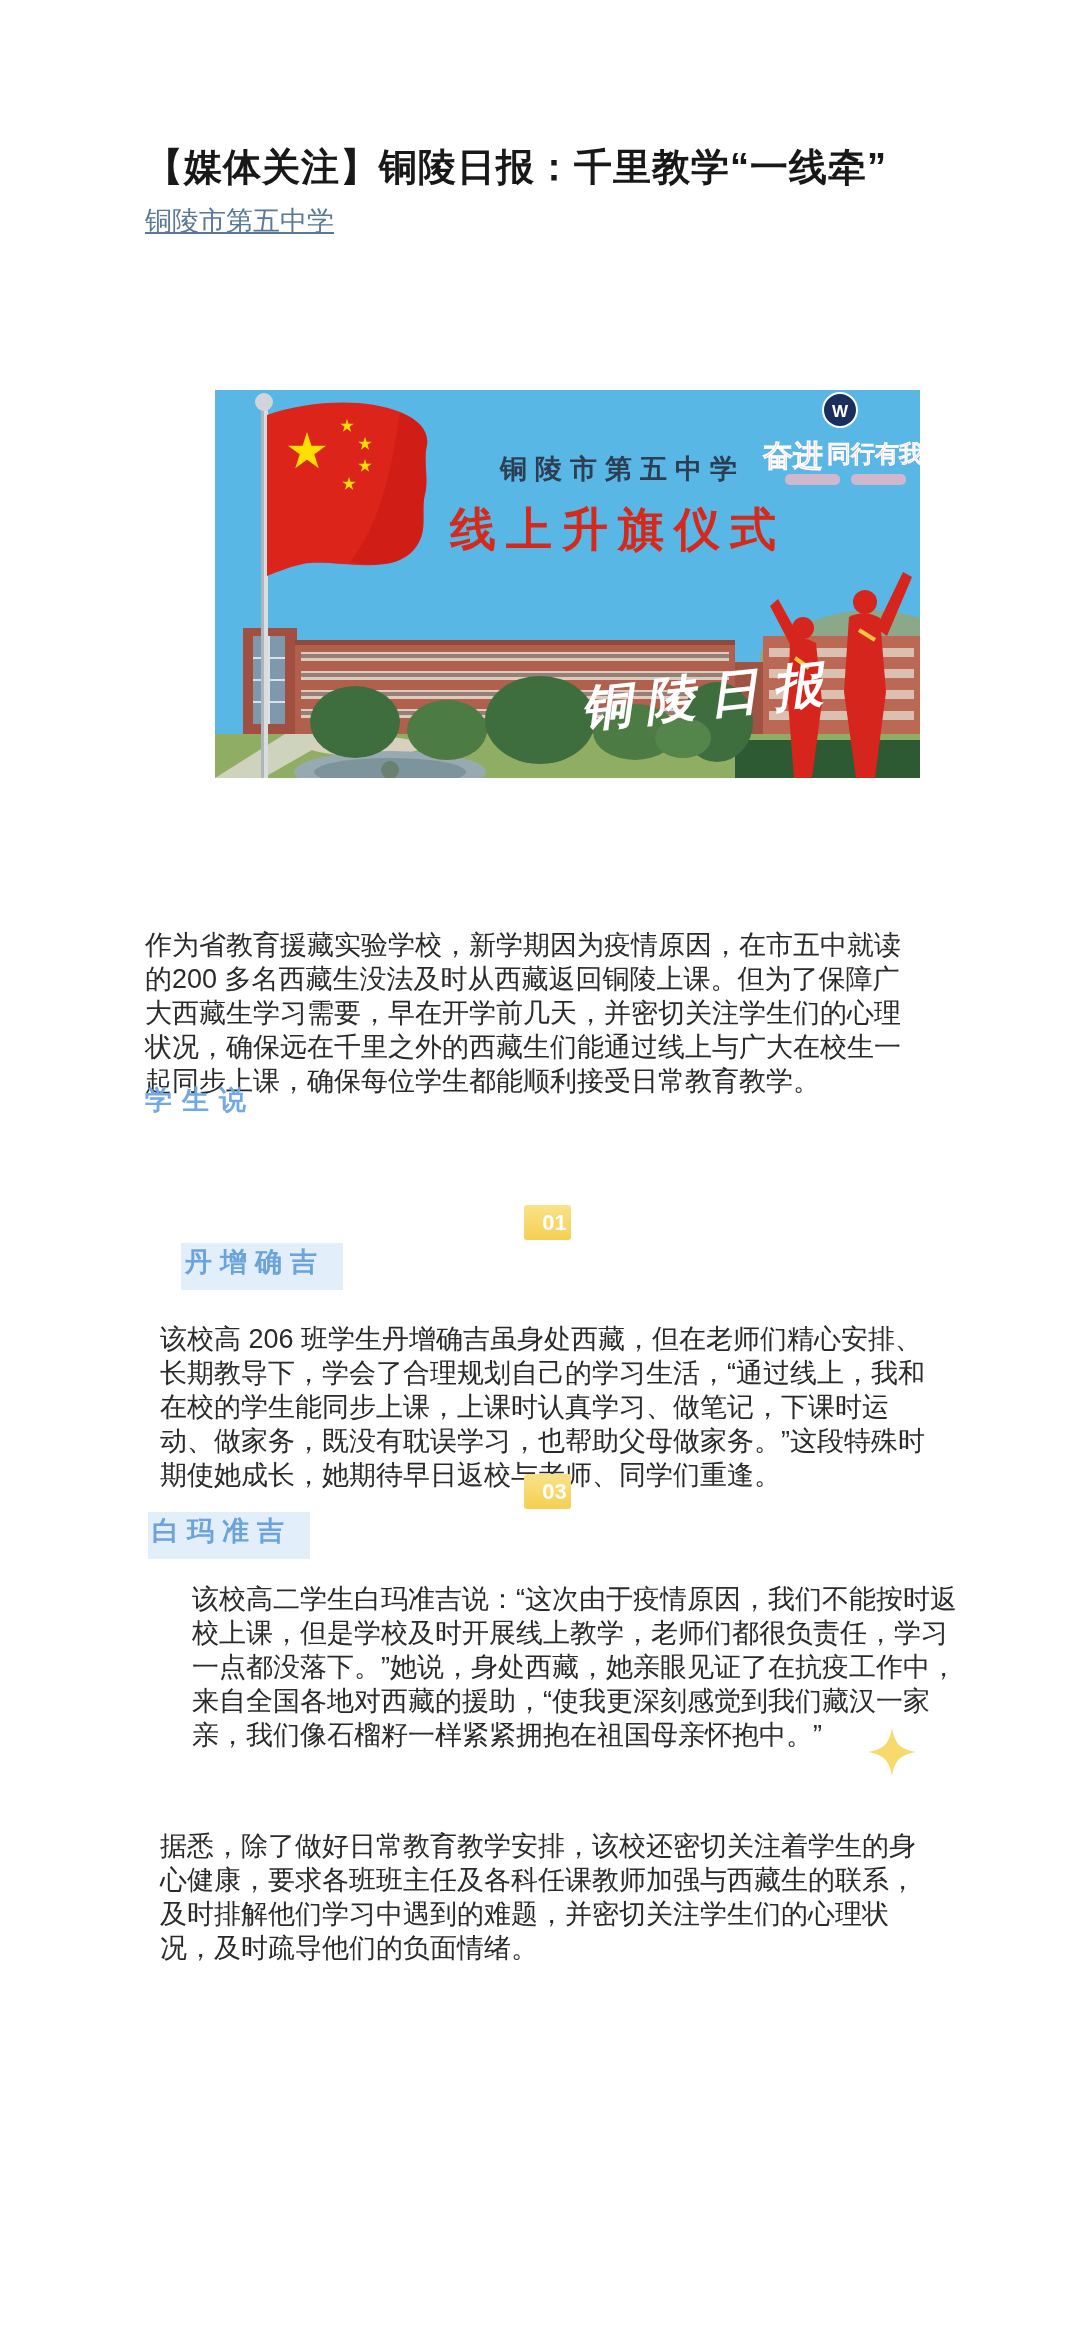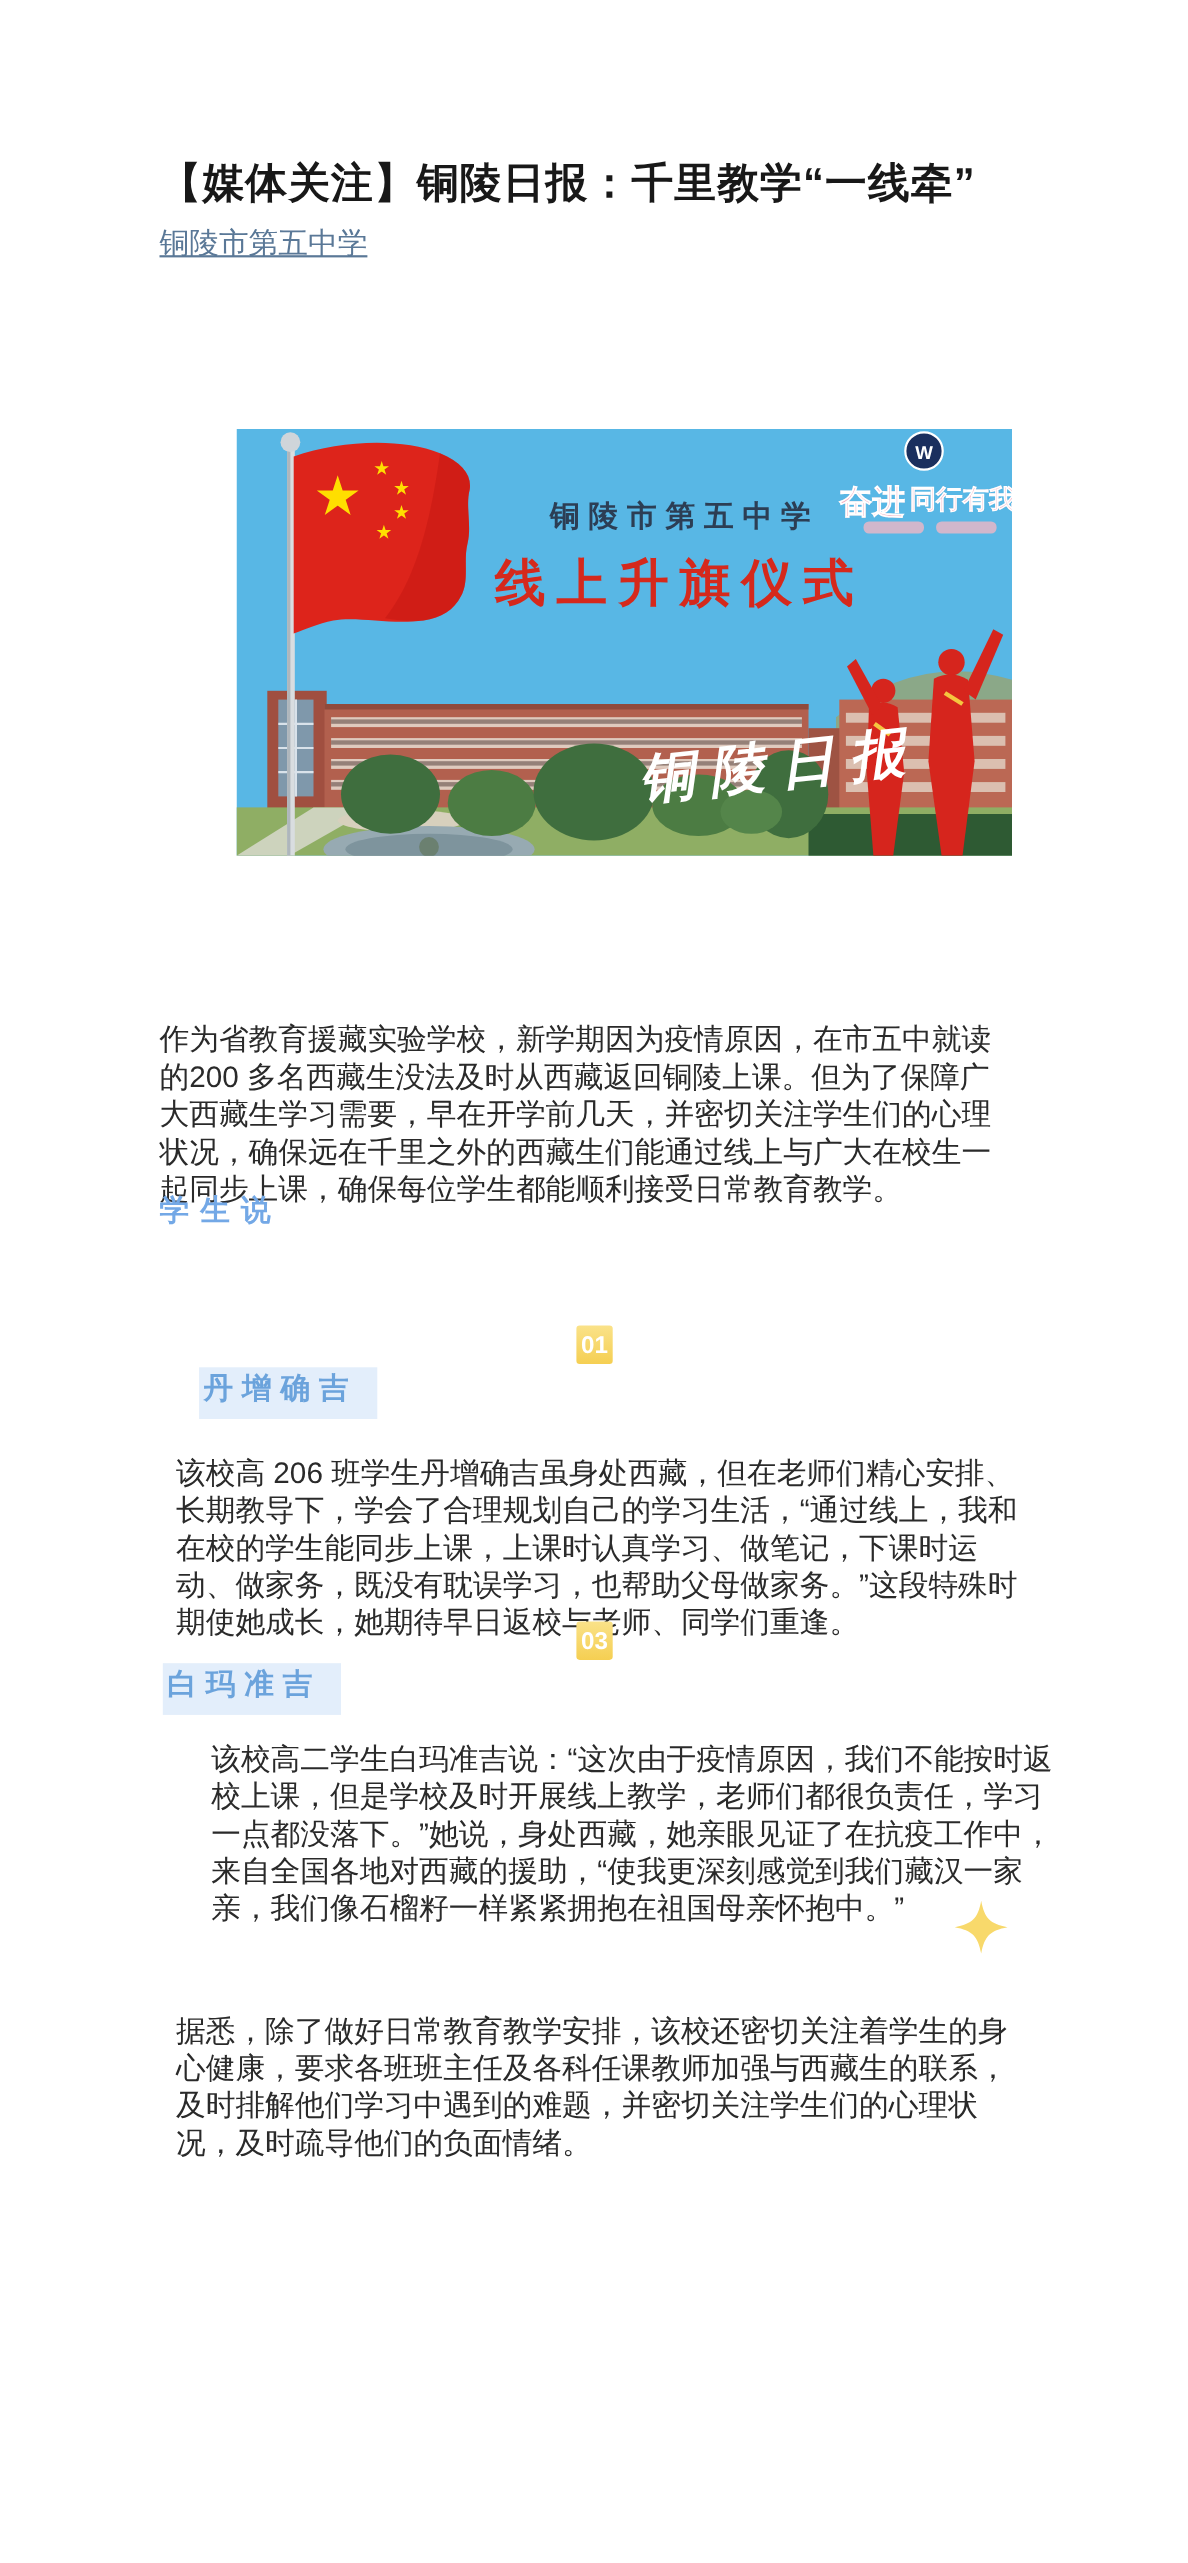--- a/index.html
+++ b/index.html
@@ -26,21 +26,21 @@
   .quote2{left:160px;top:1555px;width:780px;margin-left:32px;}
   .closing{left:160px;top:1802px;width:780px;}
   .students-label{
     left:145px;top:1082px;
     font-size:27px;font-weight:700;color:#73a8e6;letter-spacing:10px;
   }
   .num-badge{
     width:33px;height:35px;border-radius:3px;
     background:linear-gradient(180deg,#fae289 0%,#f5cf52 100%);
     color:#ffffff;font-size:22px;font-weight:700;
-    display:flex;align-items:center;justify-content:center;
+    display:flex;align-items:center;justify-content:center;padding-left:14px;
   }
   .badge1{left:524px;top:1205px;}
   .badge2{left:524px;top:1474px;}
   .name-tag{
     display:inline-block;background:#e3eefb;
     padding:1px 18px 10px 4px;
   }
   .name-tag span{
     font-size:27px;font-weight:700;color:#6ba3dc;letter-spacing:8px;
   }

